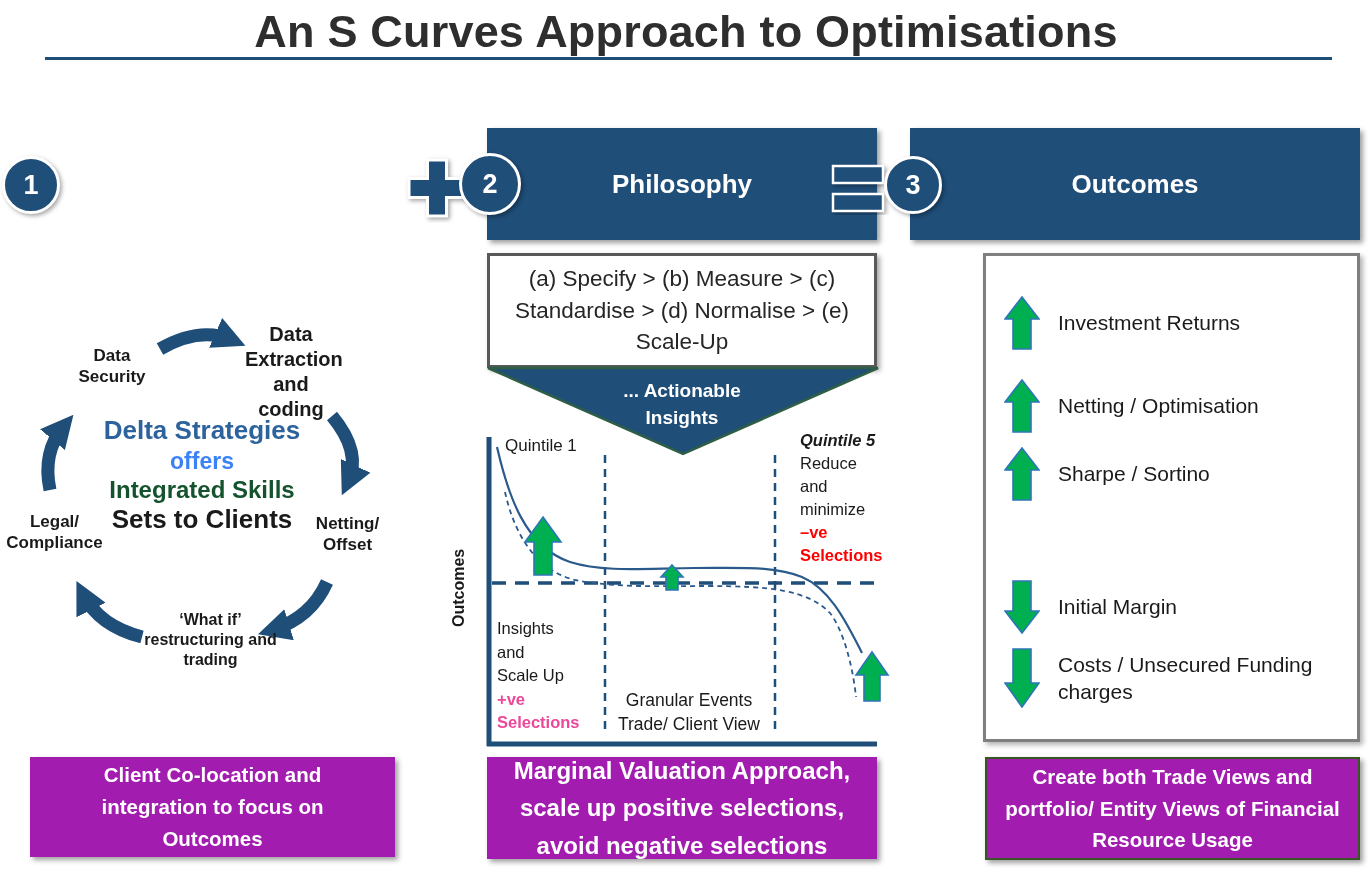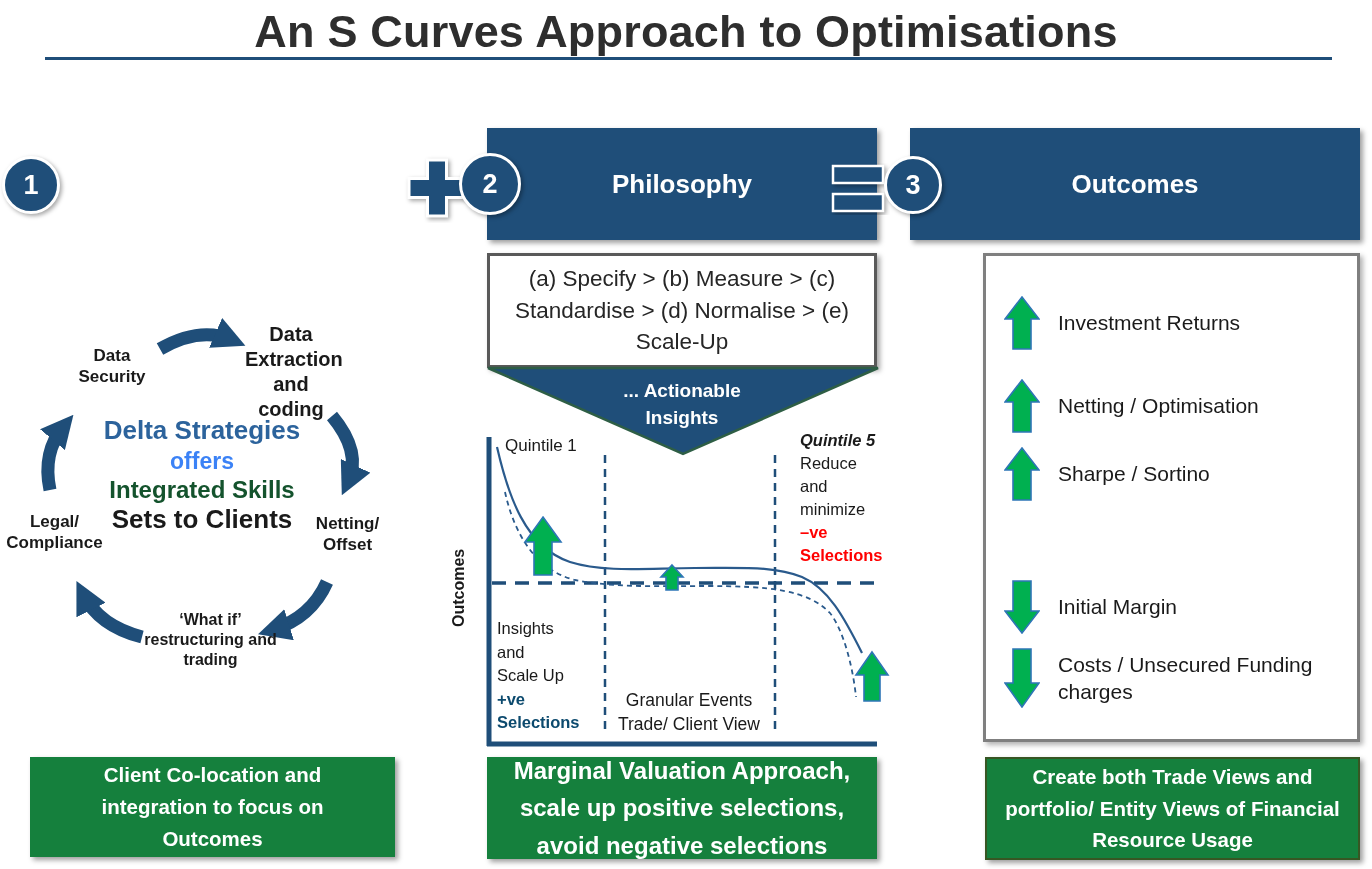--- a/index.html
+++ b/index.html
@@ -47,25 +47,25 @@
   .tri-text { left:487px; top:378px; width:390px; text-align:center; color:#fff;
     font-weight:bold; font-size:19px; line-height:1.4; z-index:2; }
   .ylabel {
     left:450px; top:518px; width:22px; height:140px;
     writing-mode:vertical-rl; transform:rotate(180deg);
     text-align:center; font-weight:bold; font-size:16px; color:#1a1a1a; z-index:2;
   }
   .chart-note { font-size:16.5px; color:#1a1a1a; line-height:1.42; z-index:2; }
   .chart-note .bold { font-weight:bold;font-style:italic; }
   .chart-note .red { color:#FF0000; font-weight:bold; }
-  .chart-note .green { color:#0c4a6e; font-weight:bold; }
+  .chart-note .green { color:#ec4899; font-weight:bold; }
 
   
   .bot-box {
-    background:#15803d; box-shadow:3px 3px 5px rgba(0,0,0,0.38);
+    background:#a21caf; box-shadow:3px 3px 5px rgba(0,0,0,0.38);
     display:flex; align-items:center; justify-content:center; text-align:center;
     color:#fff; font-weight:bold; font-size:20.5px; line-height:1.55;
   }
 
   
   .out-box {
     left:983px; top:253px; width:377px; height:489px; background:#fff;
     border:3px solid #7F7F7F; box-shadow:3px 3px 5px rgba(0,0,0,0.3); box-sizing:border-box;
   }
   .out-row { position:absolute; left:18px; display:flex; align-items:center; gap:18px; }

